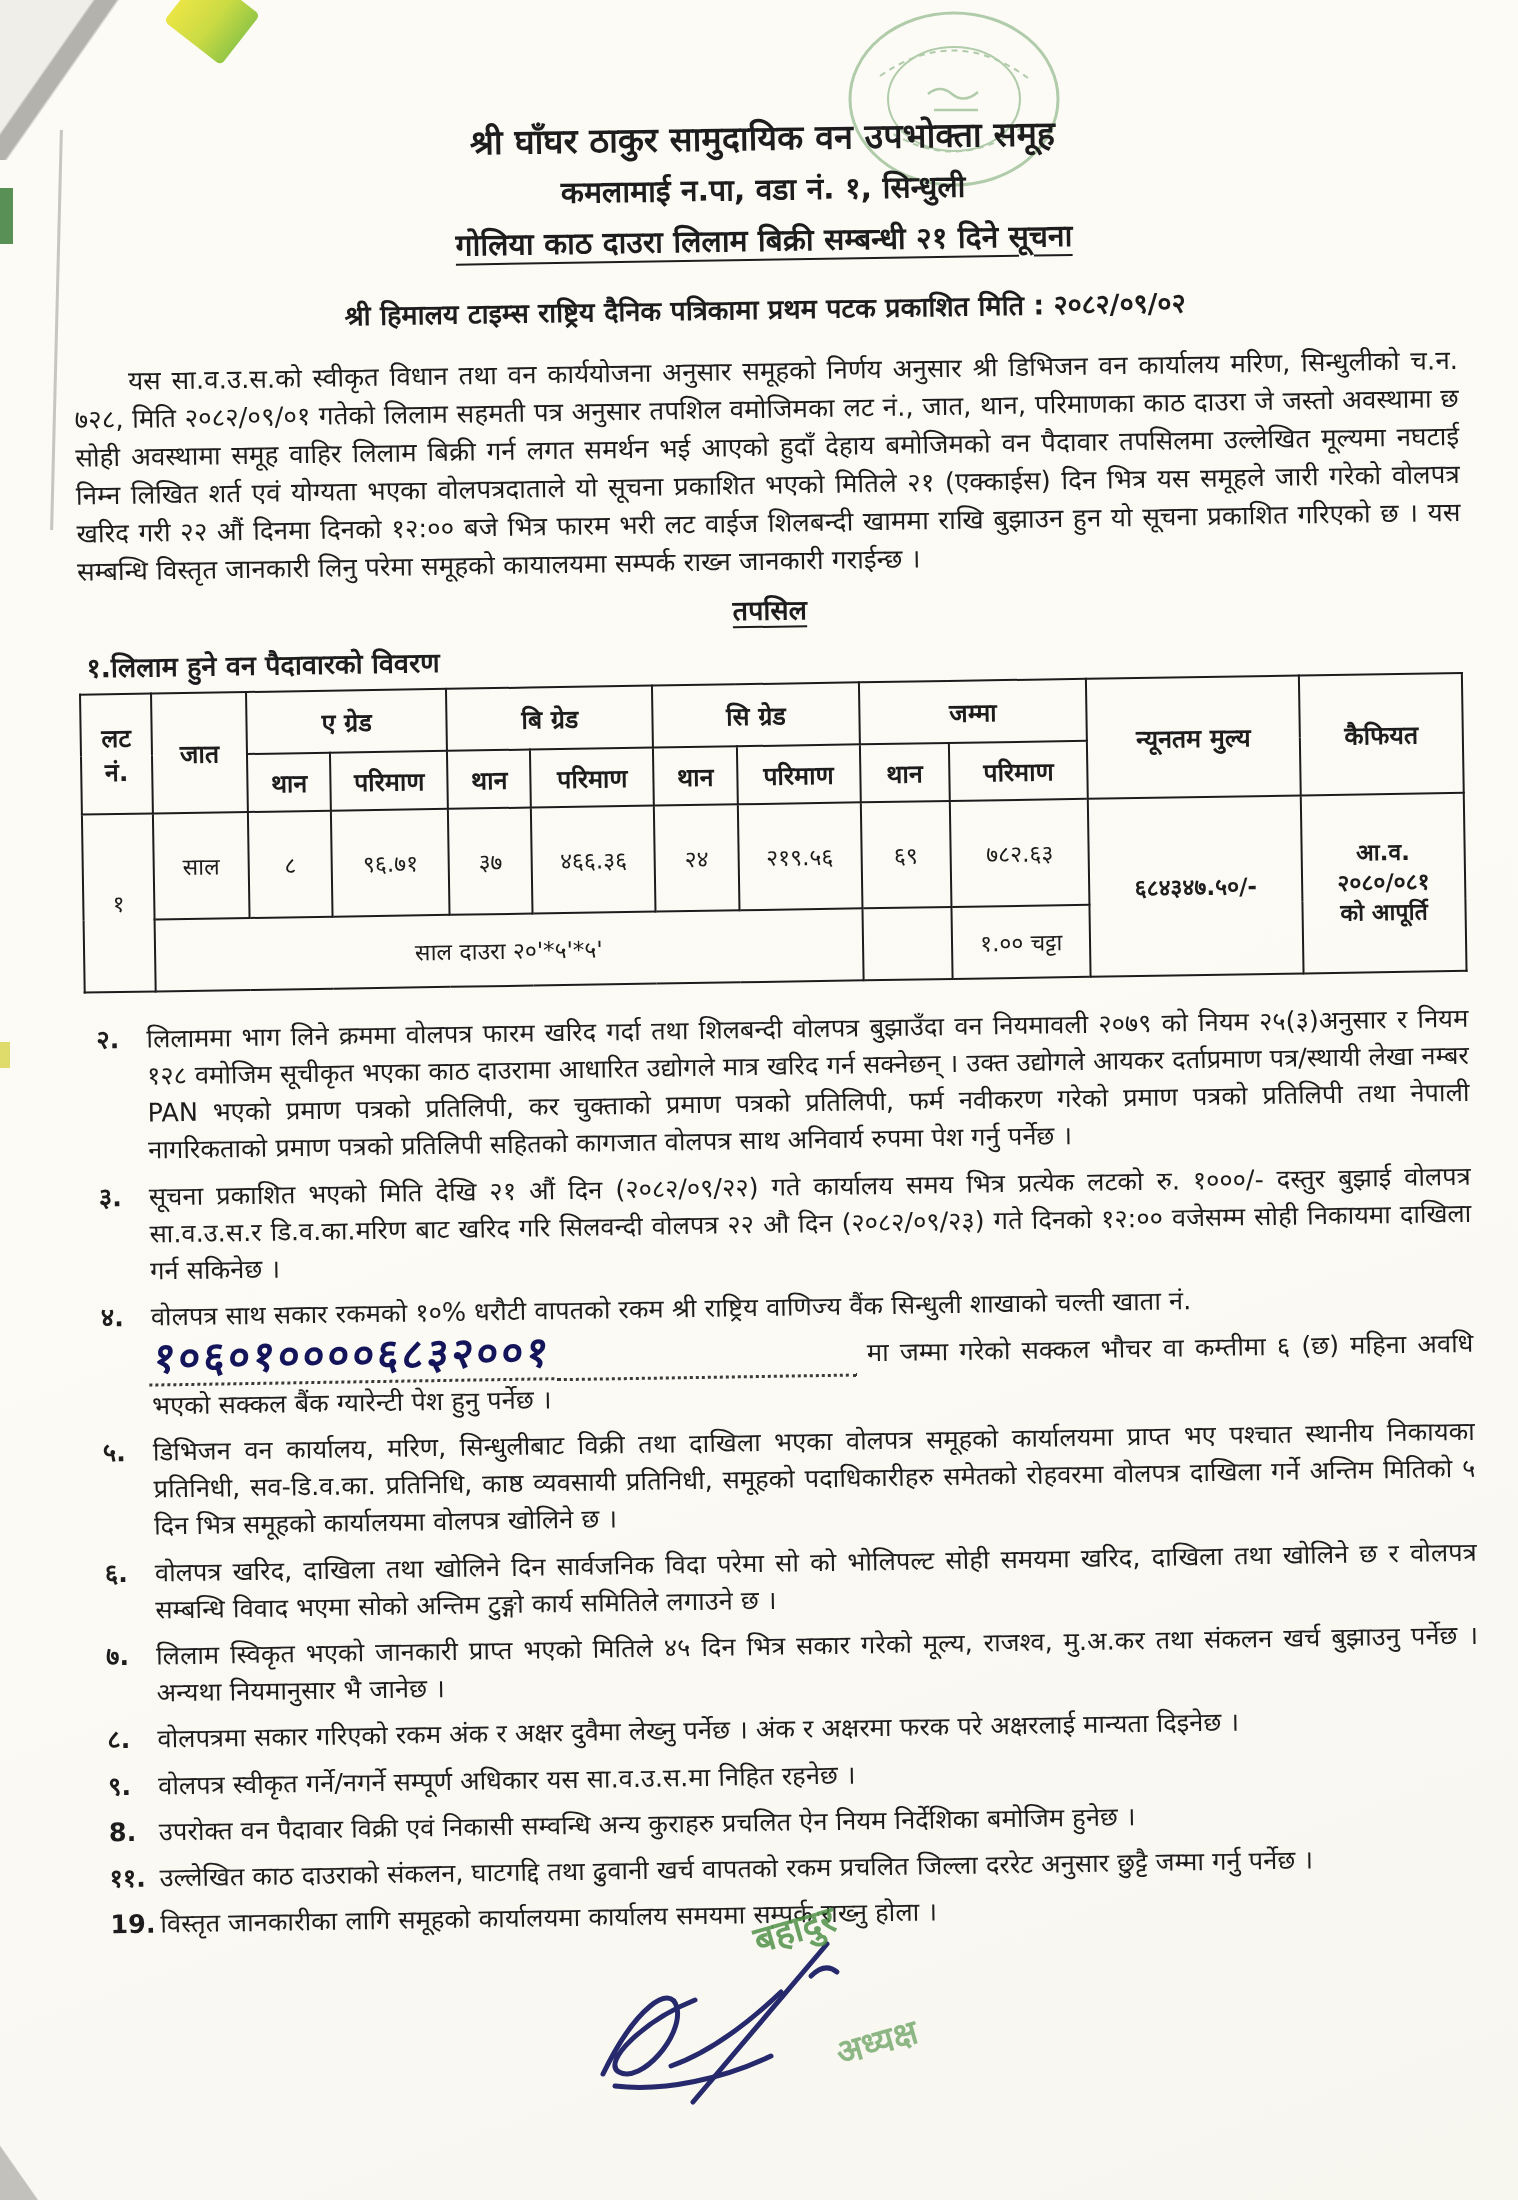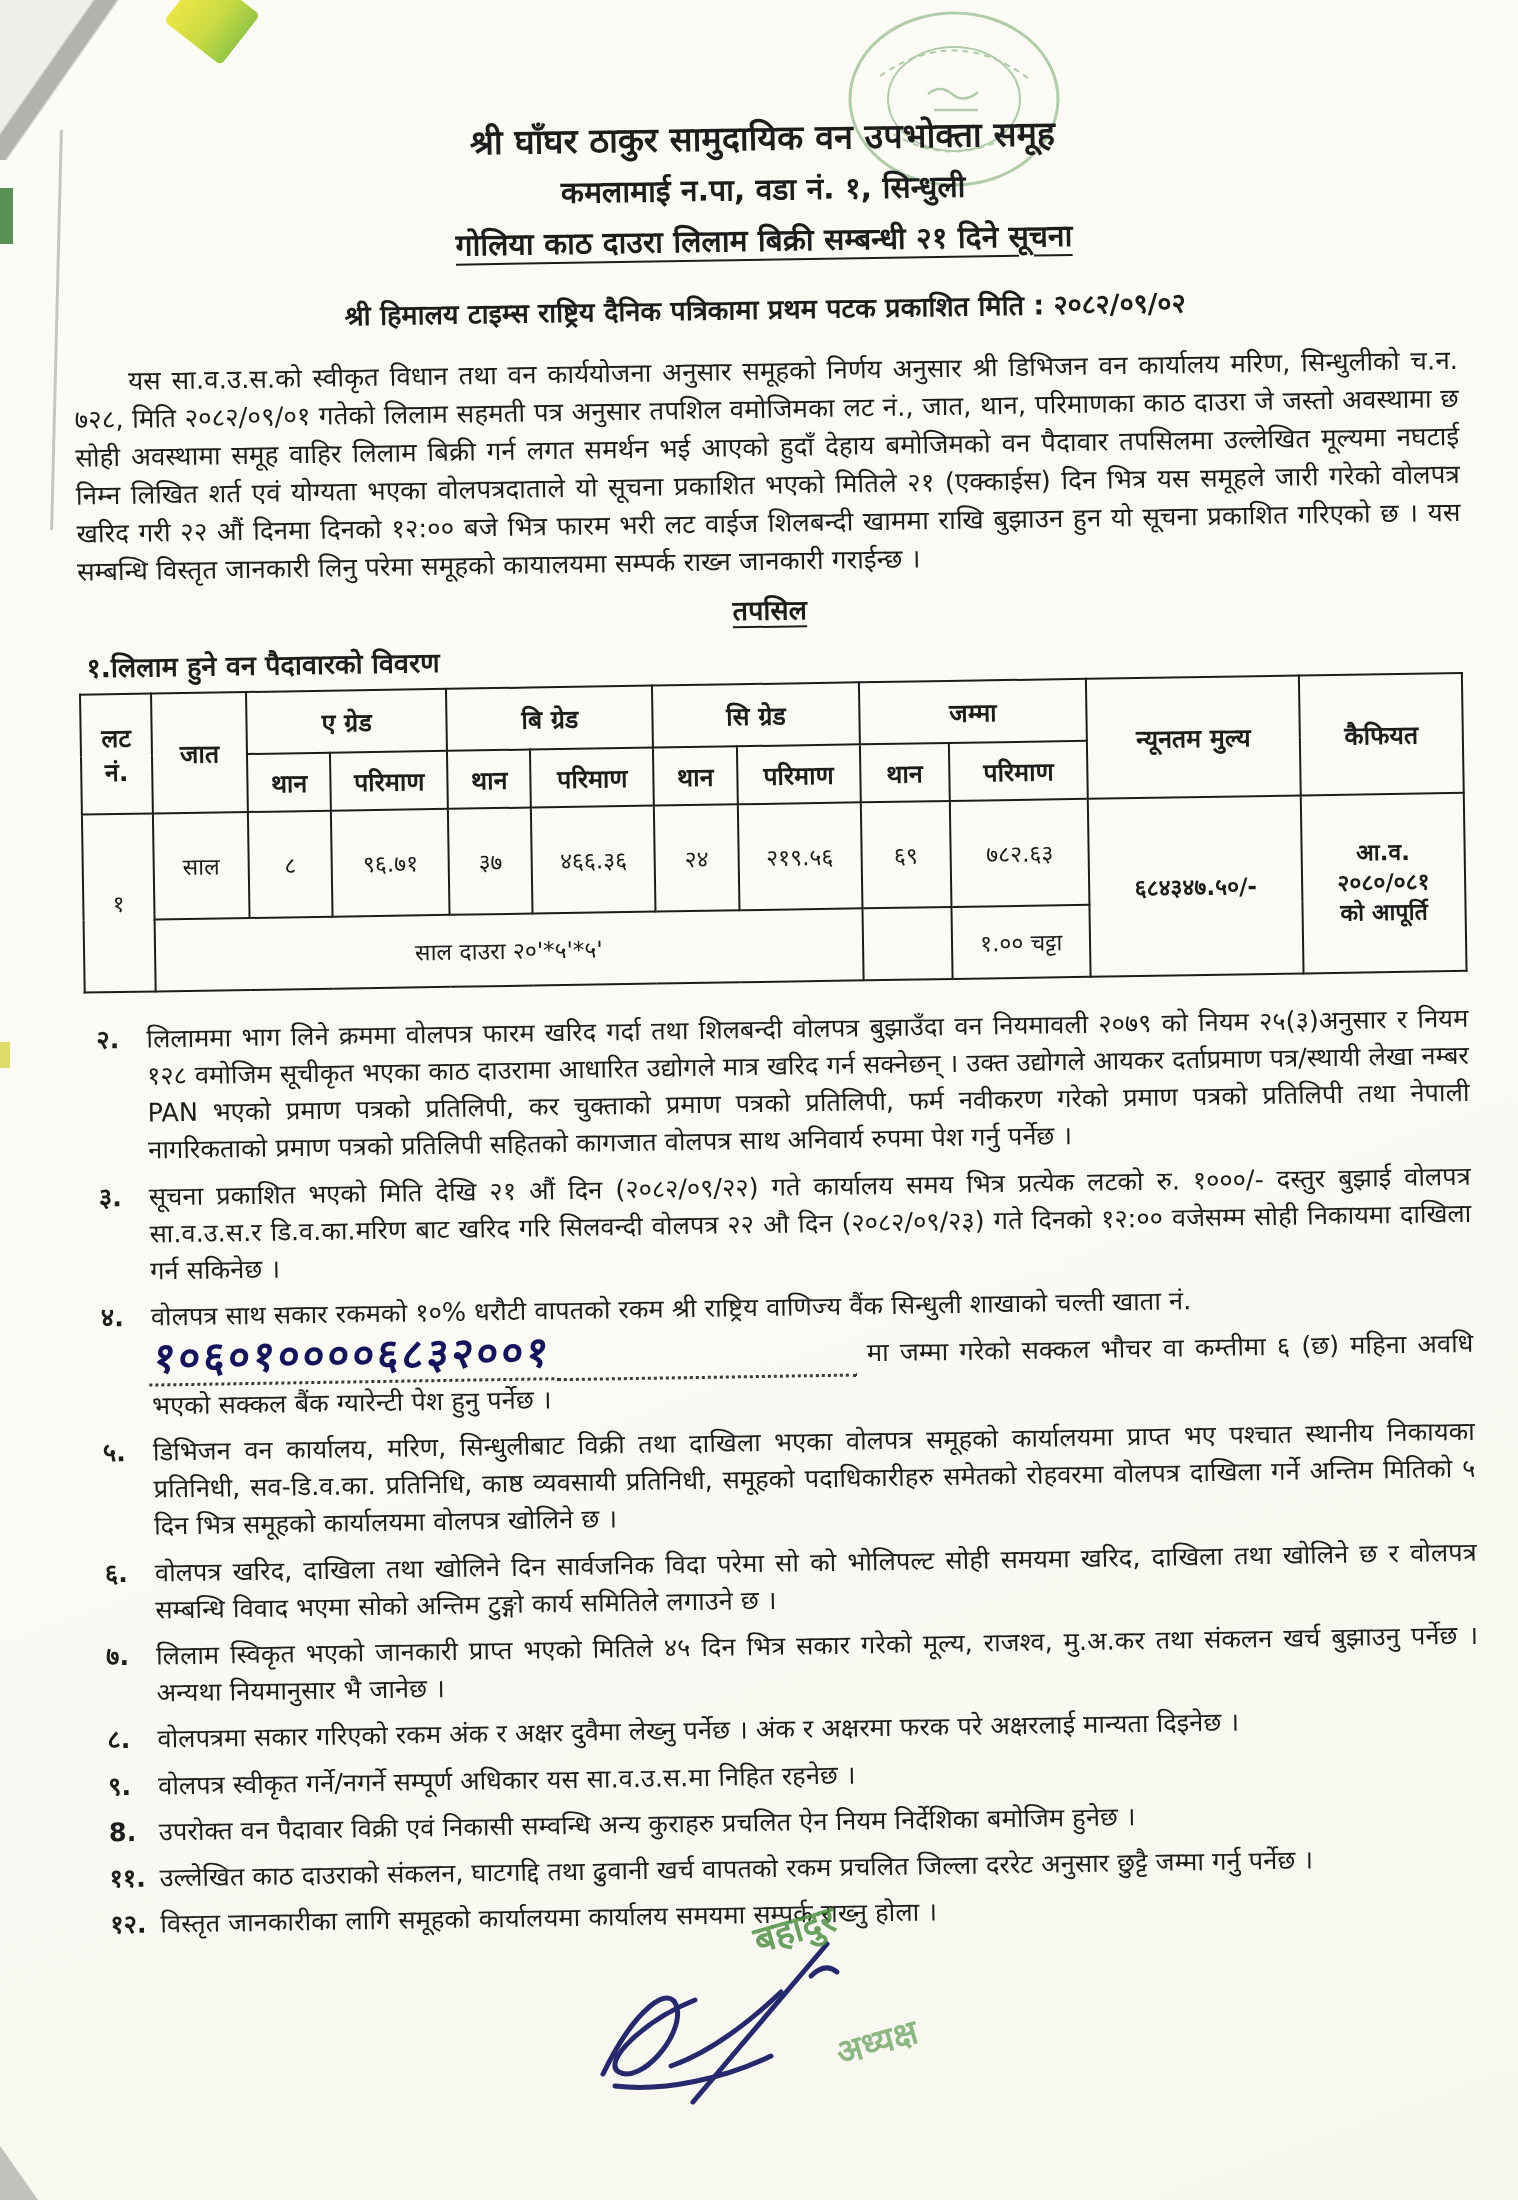--- a/index.html
+++ b/index.html
@@ -222,21 +222,21 @@
         <span class="t-num">8.</span>
         <span class="t-body">उपरोक्त वन पैदावार विक्री एवं निकासी सम्वन्धि अन्य कुराहरु प्रचलित ऐन नियम निर्देशिका बमोजिम हुनेछ ।</span>
       </div>
 
       <div class="term">
         <span class="t-num">११.</span>
         <span class="t-body">उल्लेखित काठ दाउराको संकलन, घाटगद्दि तथा ढुवानी खर्च वापतको रकम प्रचलित जिल्ला दररेट अनुसार छुट्टै जम्मा गर्नु पर्नेछ ।</span>
       </div>
 
       <div class="term">
-        <span class="t-num">१२.</span>
+        <span class="t-num">19.</span>
         <span class="t-body">विस्तृत जानकारीका लागि समूहको कार्यालयमा कार्यालय समयमा सम्पर्क राख्नु होला ।</span>
       </div>
 
     </div>
   </div>
 
   <div class="sig-block">
     <svg class="sig-ink" width="330" height="200" viewBox="0 0 330 200">
       <g fill="none" stroke="#26296b" stroke-width="5" stroke-linecap="round">
         <path d="M28 158 C 60 92, 96 66, 102 92 C 108 120, 66 168, 44 156 C 26 146, 70 104, 120 84"></path>

